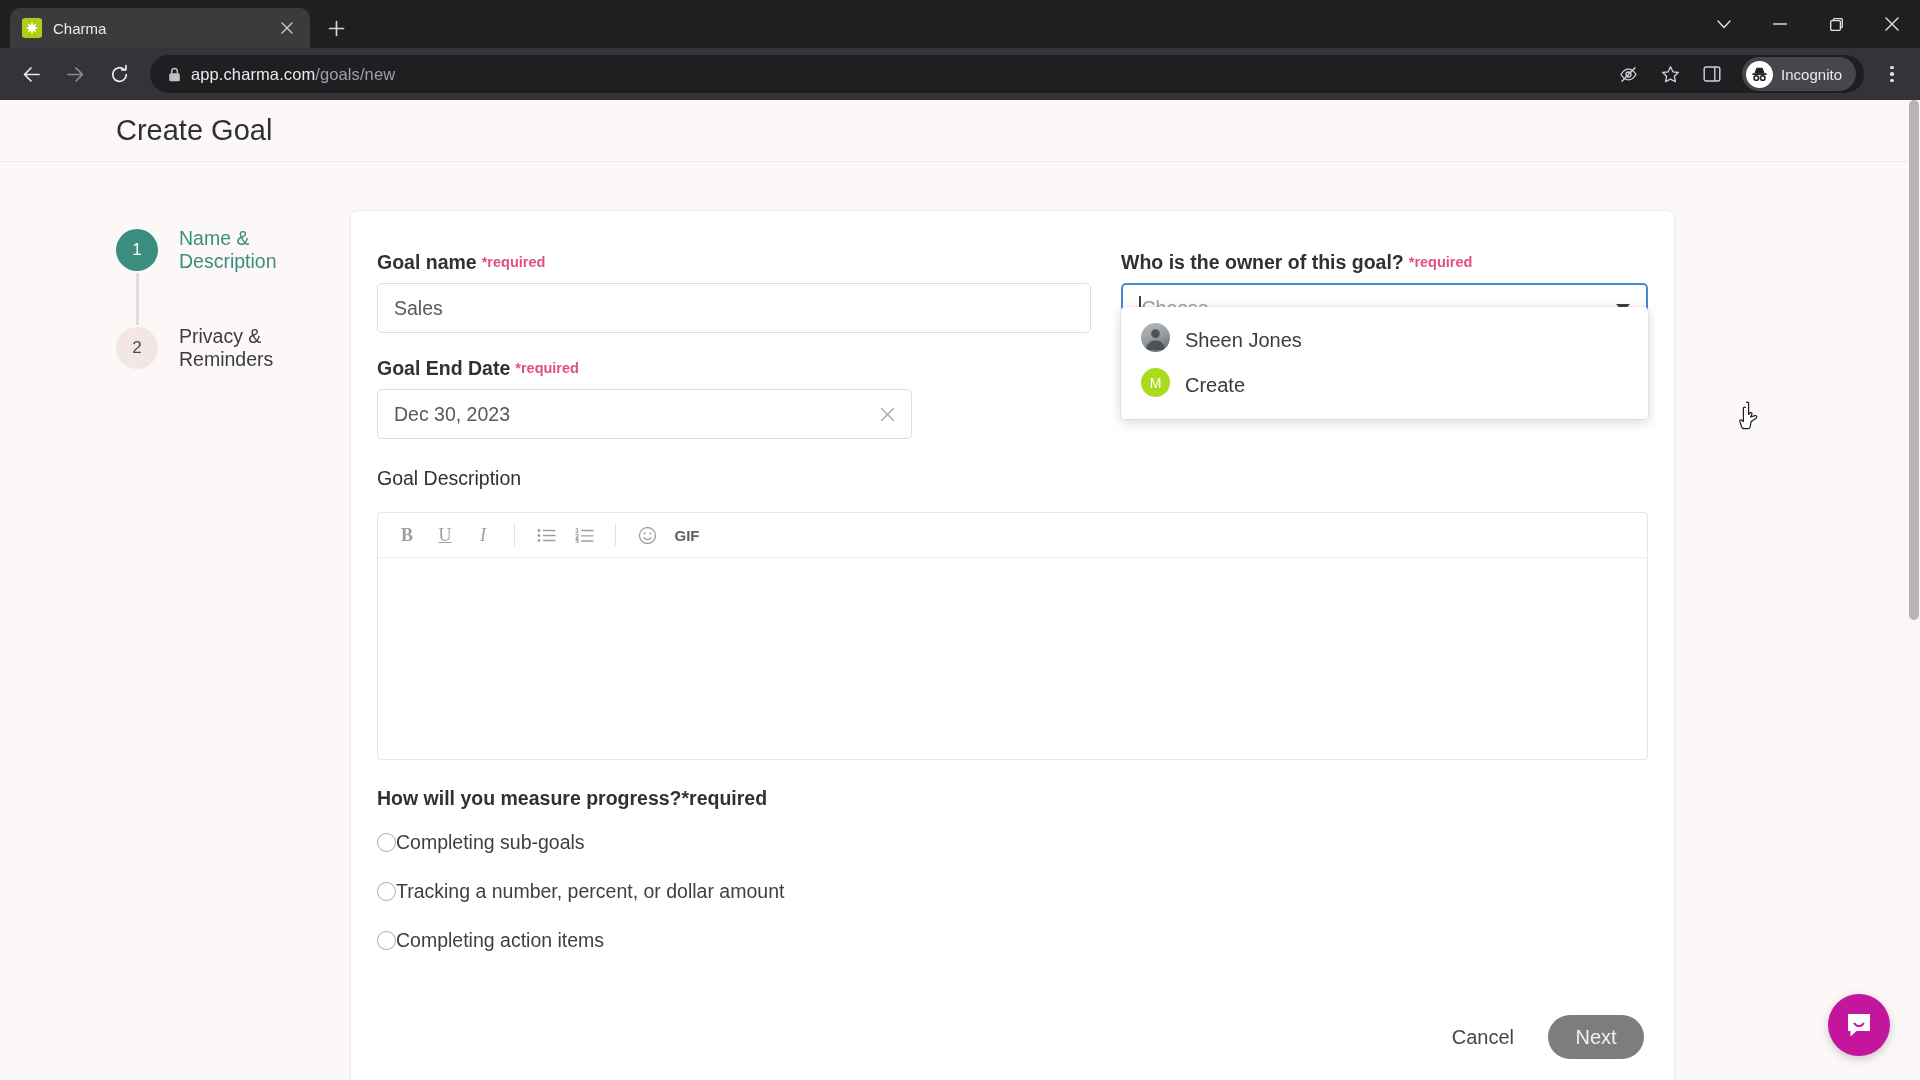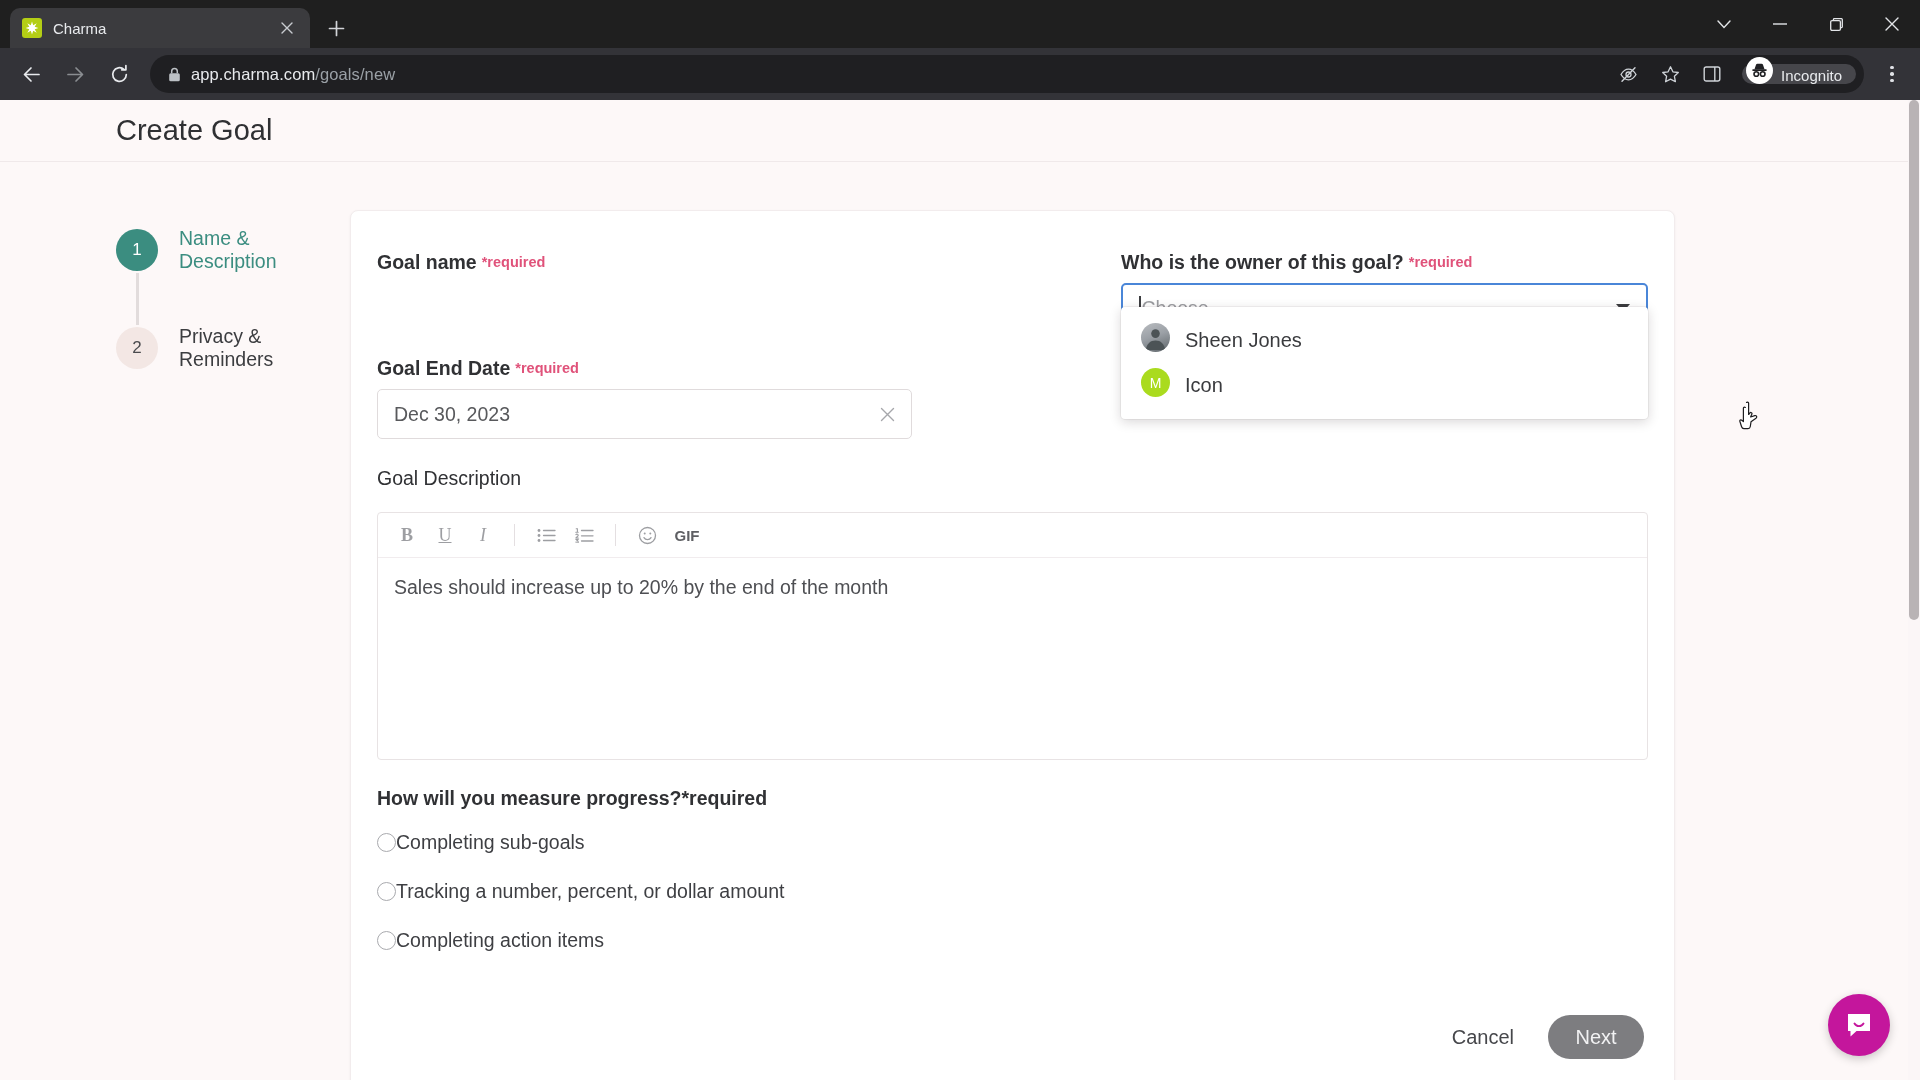--- a/index.html
+++ b/index.html
@@ -70,22 +70,22 @@
     display: flex; align-items: center; padding: 0 8px 0 18px; gap: 10px;
   }
   .lock-icon { flex: none; display: flex; align-items: center; color: #bdc1c6; }
   .url { flex: 1; font-size: 16.5px; color: #e8eaed; letter-spacing: .1px; }
   .url .path { color: #9aa0a6; }
   .omni-action {
     width: 32px; height: 32px; display: flex;
     align-items: center; justify-content: center; color: #cfd3d8; flex: none;
   }
   .profile-chip {
-    height: 20px; border-radius: 17px; background: #46464b;
-    display: flex; align-items: flex-end; gap: 8px; padding: 0 14px 0 4px;
+    height: 34px; border-radius: 17px; background: #46464b;
+    display: flex; align-items: center; gap: 8px; padding: 0 14px 0 4px;
     margin-left: 4px; flex: none;
   }
   .profile-avatar {
     width: 27px; height: 27px; border-radius: 50%; background: #fff;
     display: flex; align-items: center; justify-content: center; flex: none;
   }
   .profile-name { font-size: 15px; color: #e8eaed; white-space: nowrap; }
   .menu-dots {
     width: 36px; height: 40px; display: flex; flex-direction: column;
     align-items: center; justify-content: center; gap: 3px; flex: none;
@@ -421,20 +421,21 @@
             <div class="step-circle">2</div>
             <div class="step-label">Privacy &amp; Reminders</div>
           </div>
         </div>
 
         <div class="card">
 
           <div class="form-row">
             <div class="field goal-name-field">
               <div class="field-label"><span>Goal name</span><span class="req">*required</span></div>
+              <input class="text-input" value="Sales" style="">
             </div>
 
             <div class="field owner-field">
               <div class="field-label"><span>Who is the owner of this goal?</span><span class="req">*required</span></div>
               <div class="owner-control">
                 <span class="owner-placeholder">
                     <span class="caret-bar"></span>
                     <span>Choose...</span>
                   </span>
                 <span class="drop-arrow"></span>
@@ -445,21 +446,21 @@
                   <span class="opt-avatar photo">
                     <svg width="29" height="29" viewBox="0 0 29 29">
                       <circle cx="14.5" cy="10.6" r="4.3" fill="#4c5356"></circle>
                       <path d="M4.8 27 C5.6 20.6 9.4 17.4 14.5 17.4 C19.6 17.4 23.4 20.6 24.2 27 Z" fill="#4c5356"></path>
                     </svg>
                   </span>
                   <span>Sheen Jones</span>
                 </div>
                 <div class="owner-option">
                   <span class="opt-avatar" style="background:#aadb1e">M</span>
-                  <span>Icon</span>
+                  <span>Create</span>
                 </div>
               </div>
             </div>
           </div>
 
           <div class="form-row row2">
             <div class="field date-field">
               <div class="field-label"><span>Goal End Date</span><span class="req">*required</span></div>
               <div class="text-input date-input">
                 <span>Dec 30, 2023</span>
@@ -501,21 +502,20 @@
                 <div class="tb-btn">
                   <svg width="19" height="19" viewBox="0 0 19 19">
                     <circle cx="9.5" cy="9.5" r="8" stroke="#9d9ea2" stroke-width="1.3" fill="none"></circle>
                     <circle cx="6.7" cy="7.4" r="1" fill="#9d9ea2"></circle>
                       <circle cx="12.3" cy="7.4" r="1" fill="#9d9ea2"></circle>
                     <path d="M6 11.6 A4 4 0 0 0 13 11.6" stroke="#9d9ea2" stroke-width="1.3" fill="none" stroke-linecap="round"></path>
                   </svg>
                 </div>
                 <div class="tb-btn gif">GIF</div>
               </div>
-              <div class="editor-body">Sales should increase up to 20% by the end of the month</div>
             </div>
           </div>
 
           <div class="measure">
             <div class="measure-label"><span>How will you measure progress?</span><span class="req">*required</span></div>
             <div class="radio-item">
               <span class="radio-dot"></span>
               <span>Completing sub-goals</span>
             </div>
             <div class="radio-item">

